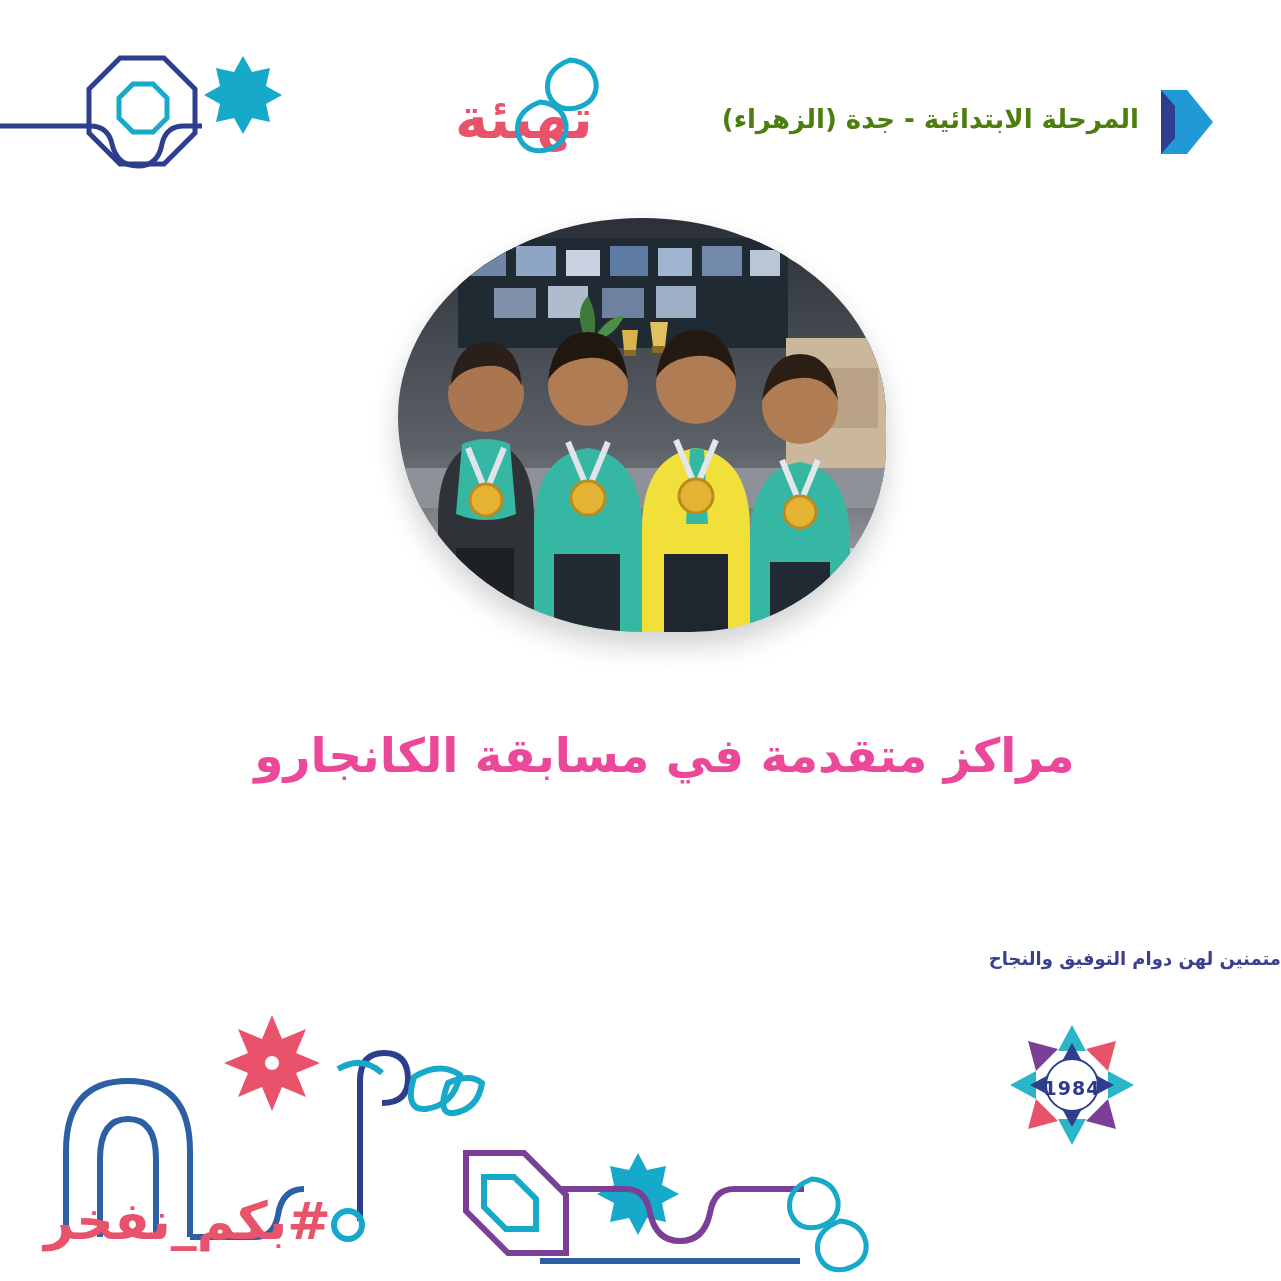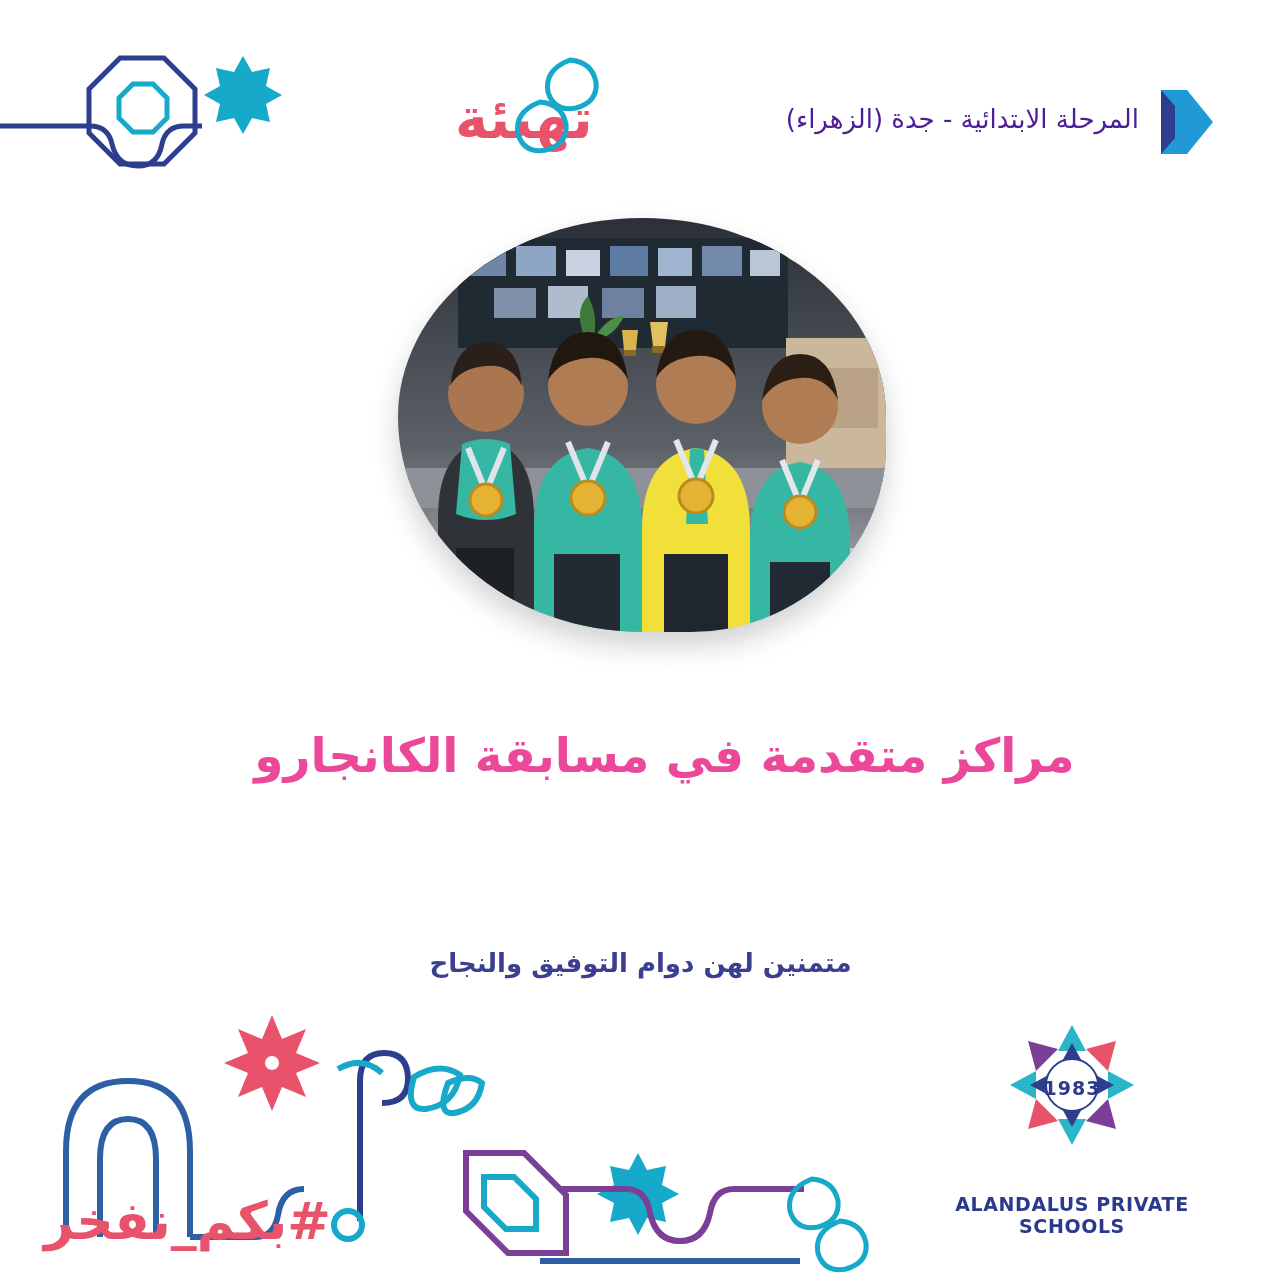--- a/index.html
+++ b/index.html
@@ -34,22 +34,22 @@
     right: 62px;
     width: 62px;
     height: 72px;
   }
 
   .stage-label {
     position: absolute;
     top: 104px;
     right: 142px;
     font-size: 26px;
-    font-weight: normal;
-    color: #4c1d95;
+    font-weight: bold;
+    color: #4d7c0f;
     letter-spacing: 0;
     white-space: nowrap;
     direction: rtl;
   }
 
   .congrats-word {
     position: absolute;
     top: 86px;
     left: 455px;
     font-size: 56px;
@@ -95,22 +95,21 @@
     direction: rtl;
     padding-left: 24px;
   }
 
   
   .subline {
     position: absolute;
     top: 948px;
     left: 0;
     width: 100%;
-    text-align: center;
-    font-size: 26px;
+    font-size: 18px;
     font-weight: bold;
     color: #3b3f8f;
     direction: rtl;
   }
 
   
   .bottom-deco {
     position: absolute;
     left: 0;
     bottom: 0;
@@ -385,17 +384,16 @@
             <path d="M0 -42 l12 22 l-24 0 z"></path>
             <path d="M0 42 l12 -22 l-24 0 z"></path>
             <path d="M-42 0 l22 12 l0 -24 z"></path>
             <path d="M42 0 l-22 12 l0 -24 z"></path>
           </g>
           <circle cx="0" cy="0" r="26" fill="#ffffff"></circle>
           <circle cx="0" cy="0" r="26" fill="none" stroke="#2d3e8f" stroke-width="2"></circle>
         </g>
       </svg>
     </div>
-    <div class="logo-year">1983</div>
-    <div class="logo-en">ALANDALUS PRIVATE SCHOOLS</div>
+    <div class="logo-year">1984</div>
   </div>
 
 </div>
 
 </body></html>

